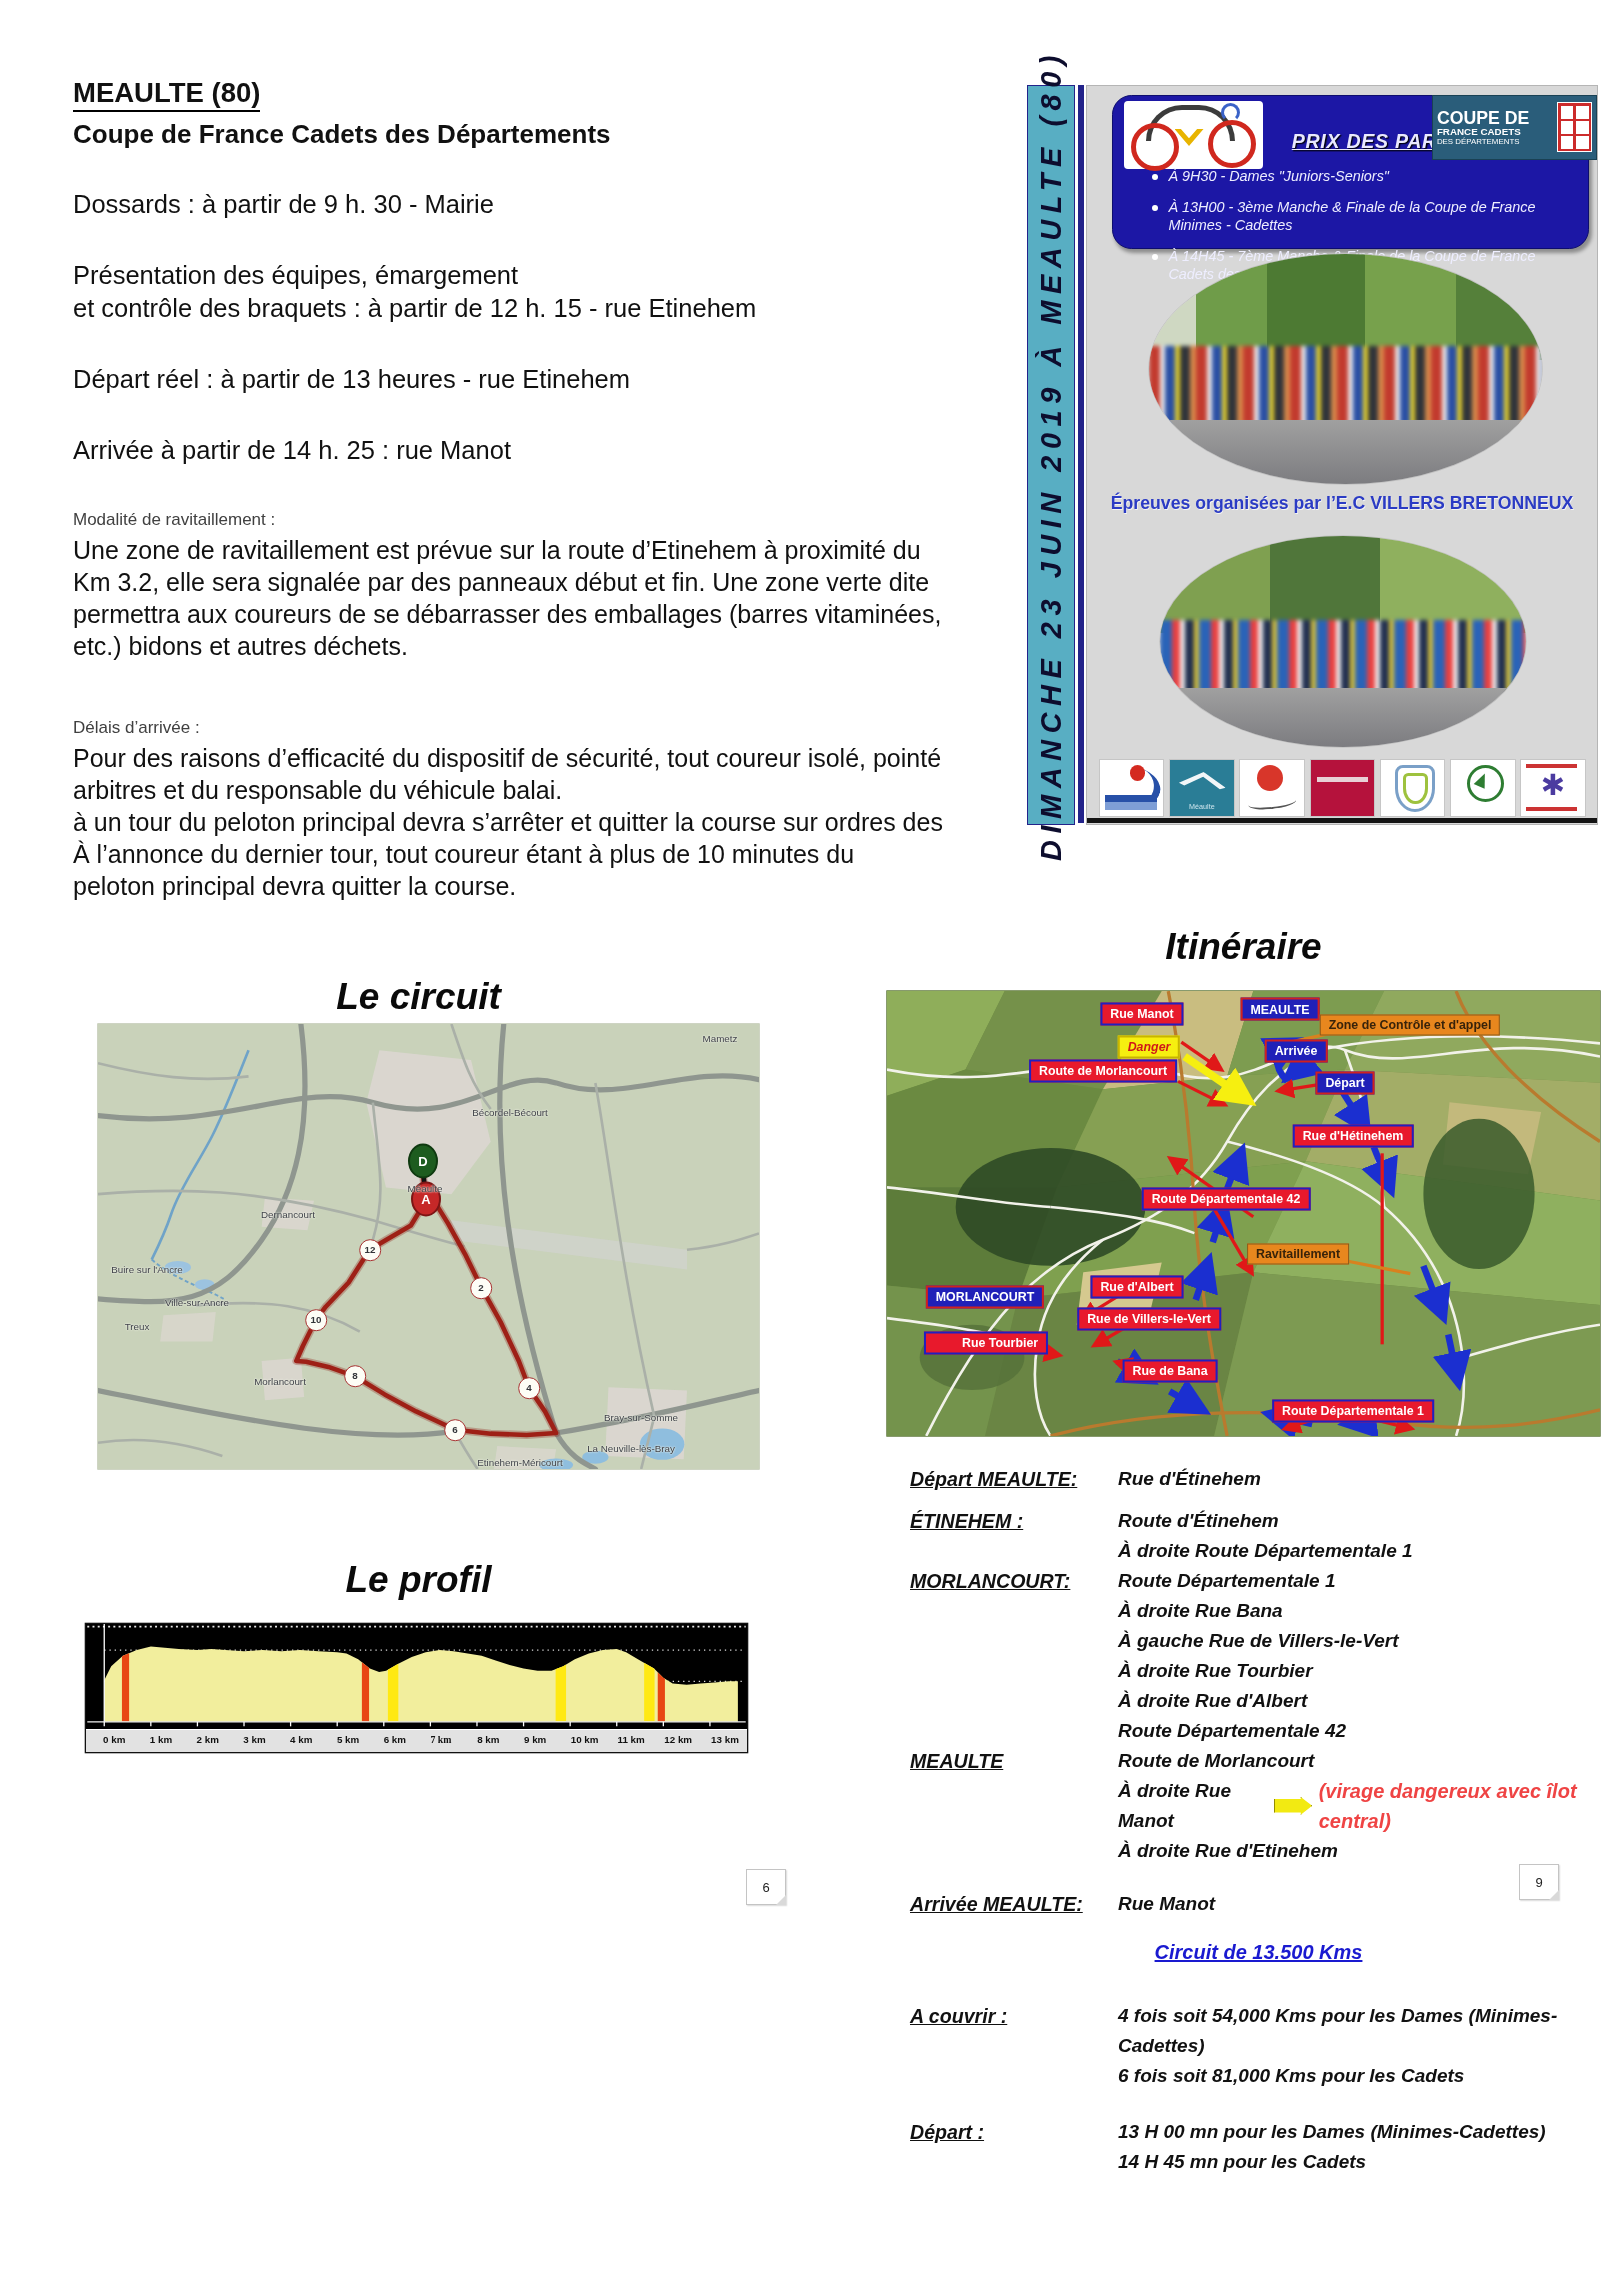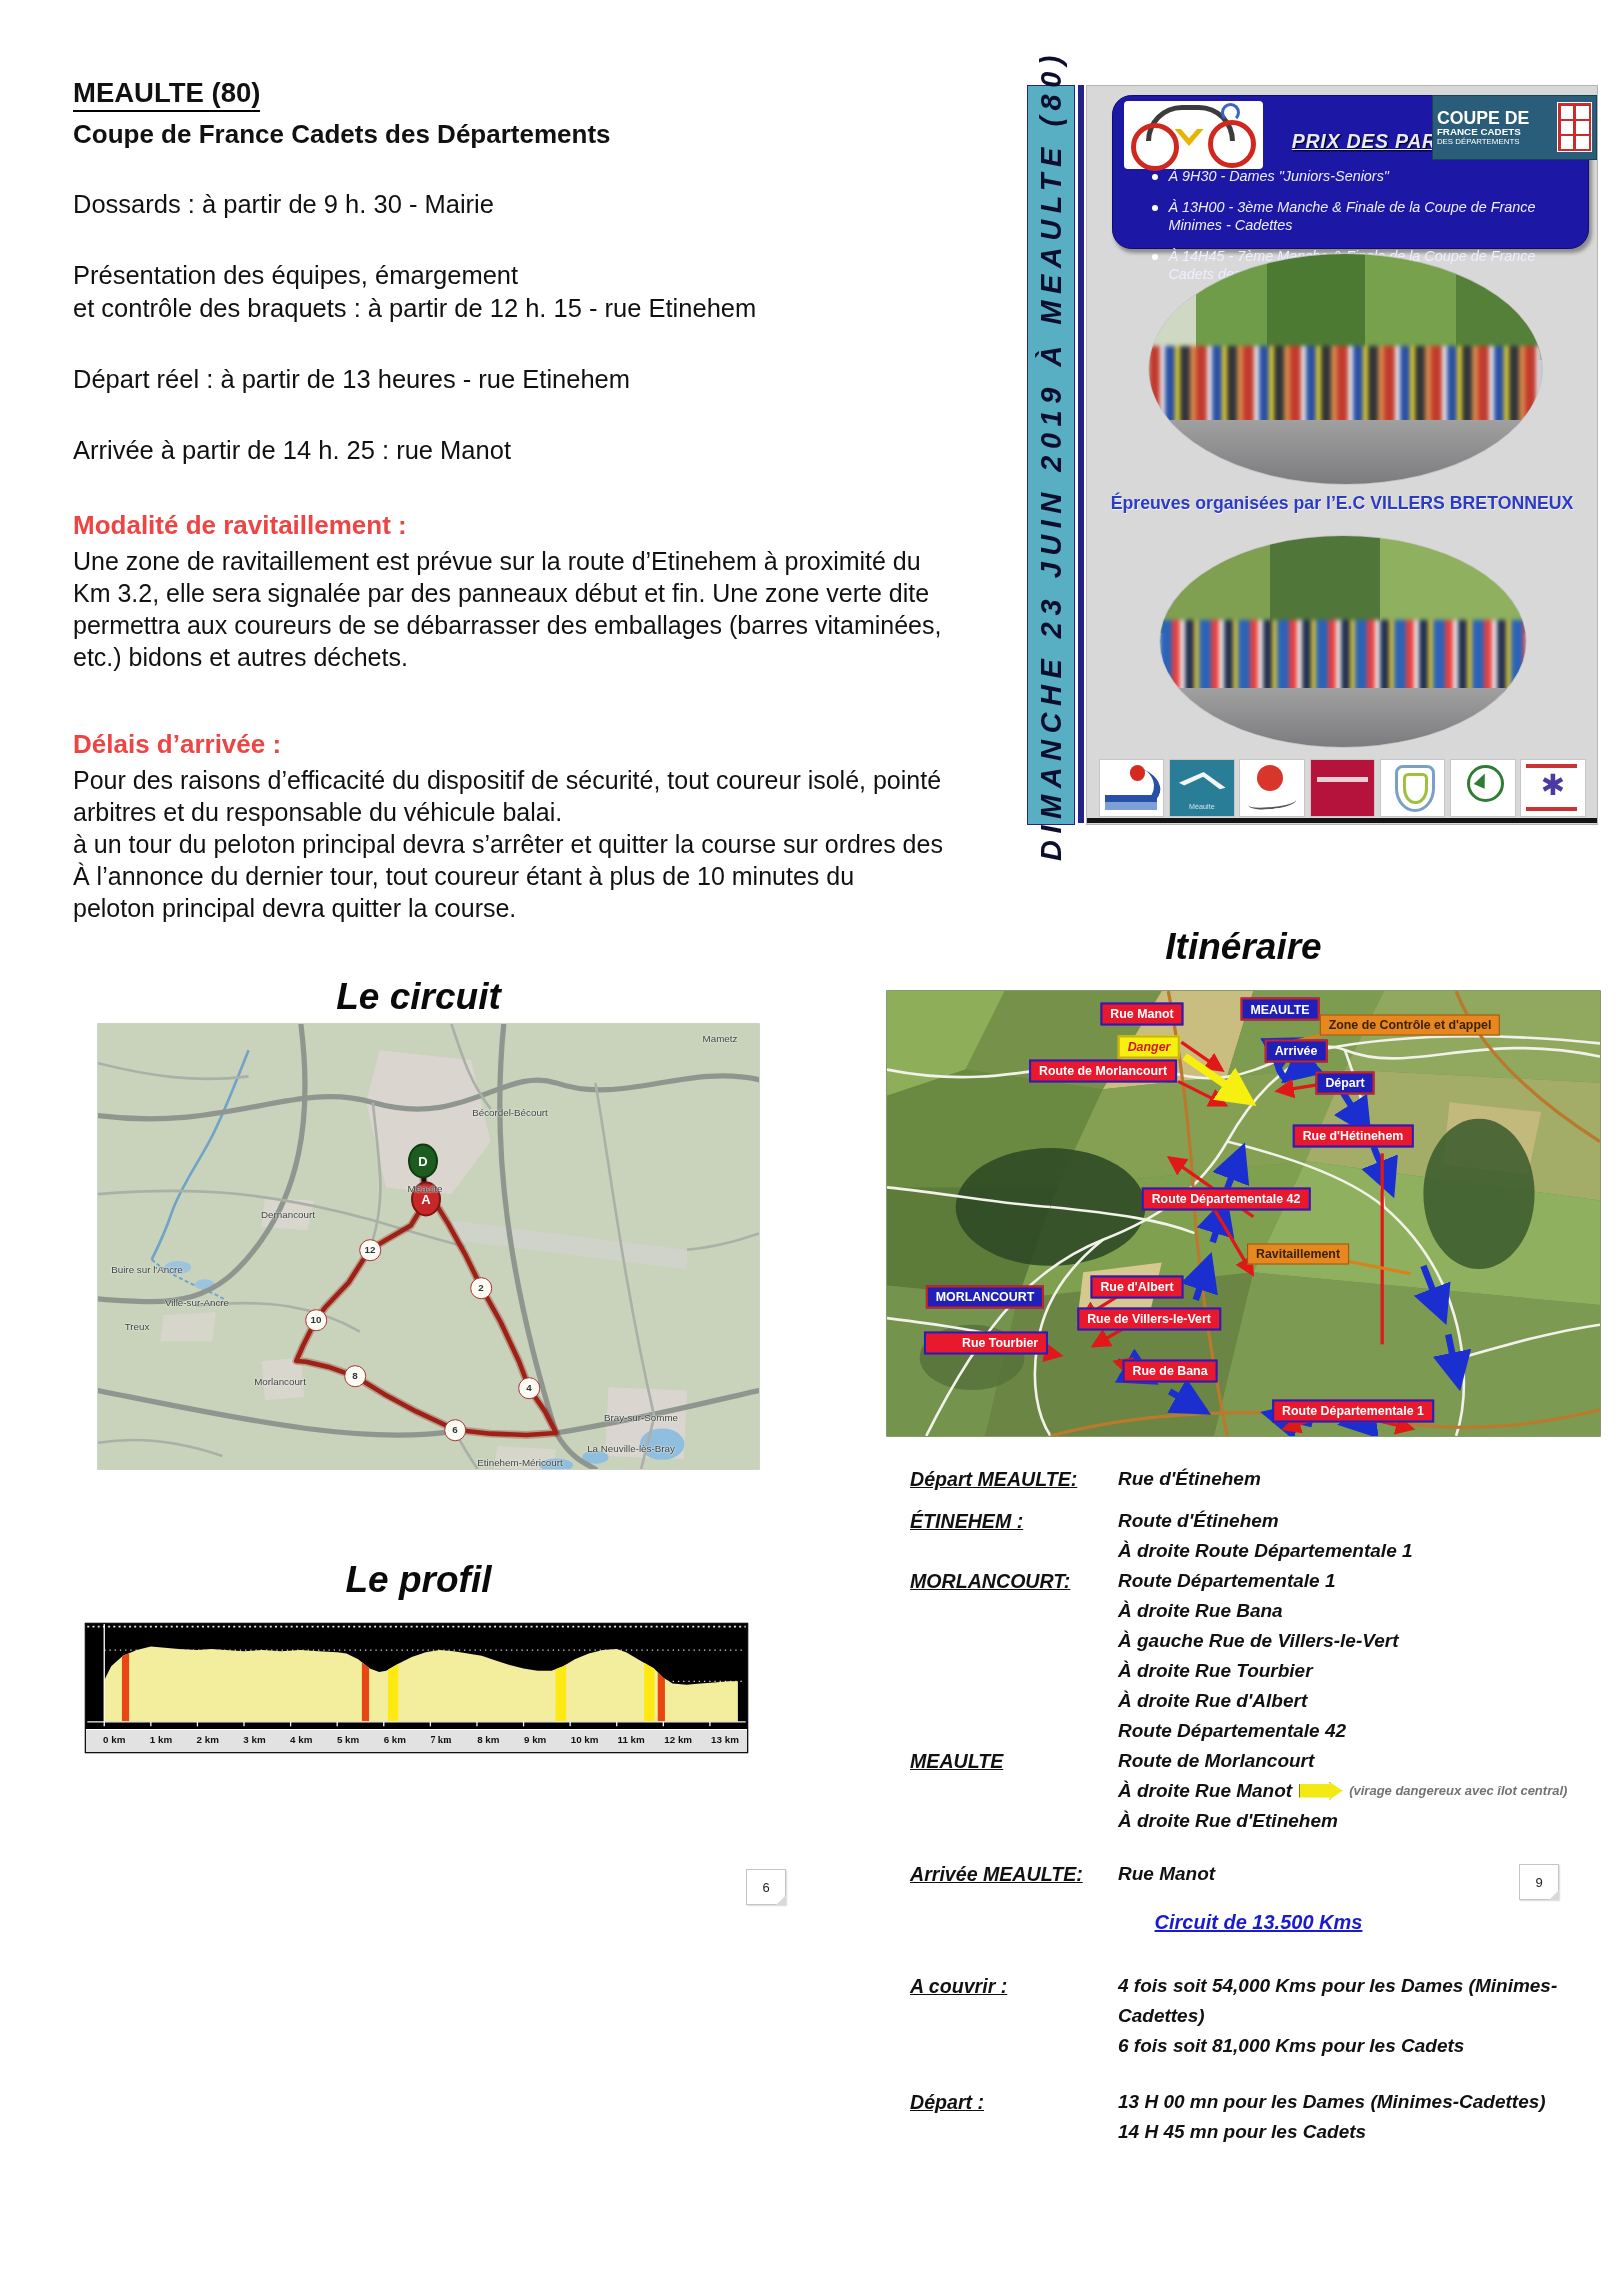--- a/index.html
+++ b/index.html
@@ -4,21 +4,21 @@
 <style>
   html,body{margin:0;padding:0;background:#888;}
   .page{position:relative;width:1623px;height:2295px;background:#ffffff;overflow:hidden;
         font-family:"Liberation Sans",sans-serif;color:#111;}
   
   .textcol{position:absolute;left:73px;top:77px;width:968px;}
   .h1{font-size:27.5px;font-weight:bold;display:inline-block;border-bottom:2.6px solid #000;padding-bottom:1.3px;}
   .h2{font-size:26px;font-weight:bold;margin-top:6.5px;}
   .bodyline{font-size:25.5px;line-height:33px;}
   .gap58{margin-top:38px;}
-  .redhead{font-size:26px;font-weight:bold;color:#ef4444;margin-top:43px;margin-bottom:3.9px;}
+  .redhead{font-size:17px;font-weight:normal;color:#404040;margin-top:43px;margin-bottom:3.9px;}
   .para{font-size:25px;line-height:32px;}
   
   .poster-strip{position:absolute;left:1027px;top:85px;width:46px;height:738px;background:#58aec3;
       border:1.3px solid #23238a;display:flex;align-items:center;justify-content:center;}
   .poster-strip .vtxt{writing-mode:vertical-rl;transform:rotate(180deg);font-size:29px;font-weight:bold;
       font-style:italic;letter-spacing:6.5px;color:#0d0d2e;white-space:nowrap;}
   .poster-bar{position:absolute;left:1078px;top:85px;width:5.9px;height:738px;background:#23238a;}
   .poster{position:absolute;left:1086px;top:85px;width:510px;height:738px;background:#d8d8d8;border:0.7px solid #b5b5b5;}
   .pr-bluebox{position:absolute;left:25px;top:9.2px;width:475px;height:152px;background:#1c17a5;
       border:1.3px solid #0d0d6e;border-radius:19.6px;box-shadow:2.6px 3.3px 3.9px rgba(0,0,0,.35);}
@@ -96,21 +96,21 @@
   .lbl-red{background:#e8192c;color:#fff;border:2px solid #2020c0;}
   .lbl-blue{background:#2020b8;color:#fff;border:2px solid #d02020;}
   .lbl-orange{background:#e8871e;color:#38230a;border:1.3px solid #8a5a1a;}
   .lbl-danger{background:#f6ef10;color:#d01818;border:2px solid #c8b400;font-style:italic;}
   
   .route{position:absolute;left:910px;top:1464px;width:697px;font-style:italic;font-weight:bold;}
   .rrow{display:grid;grid-template-columns:208px 1fr;}
   .rlabel{font-size:19.6px;text-decoration:underline;line-height:30px;}
   .rlines{font-size:19px;line-height:30px;font-weight:bold;}
   .rline{display:flex;align-items:center;gap:6.5px;}
-  .rnote{color:#737373;font-size:13px;}
+  .rnote{color:#ef4444;font-size:20px;}
   .yarrow{display:inline-block;width:42px;height:15.7px;background:#f2ea12;border:1.3px solid #8a8200;
       clip-path:polygon(0 12%,70% 12%,70% 0,100% 50%,70% 100%,70% 88%,0 88%);}
   .rgap{height:11.8px;}
   .circuit-note{margin-top:22px;text-align:center;font-size:20px;color:#1a1ad0;text-decoration:underline;}
   .mt56{margin-top:37px;}
   .mt40{margin-top:26px;}
   
   .profile{position:absolute;left:86px;top:1624px;width:661px;height:128px;background:#000;box-shadow:0 0 0 1.3px #111;}
   .profile svg{display:block;}
   .pstrip{position:absolute;left:0;bottom:0;width:100%;height:22px;background:#e2e2e2;border-top:1.3px solid #fff;}

